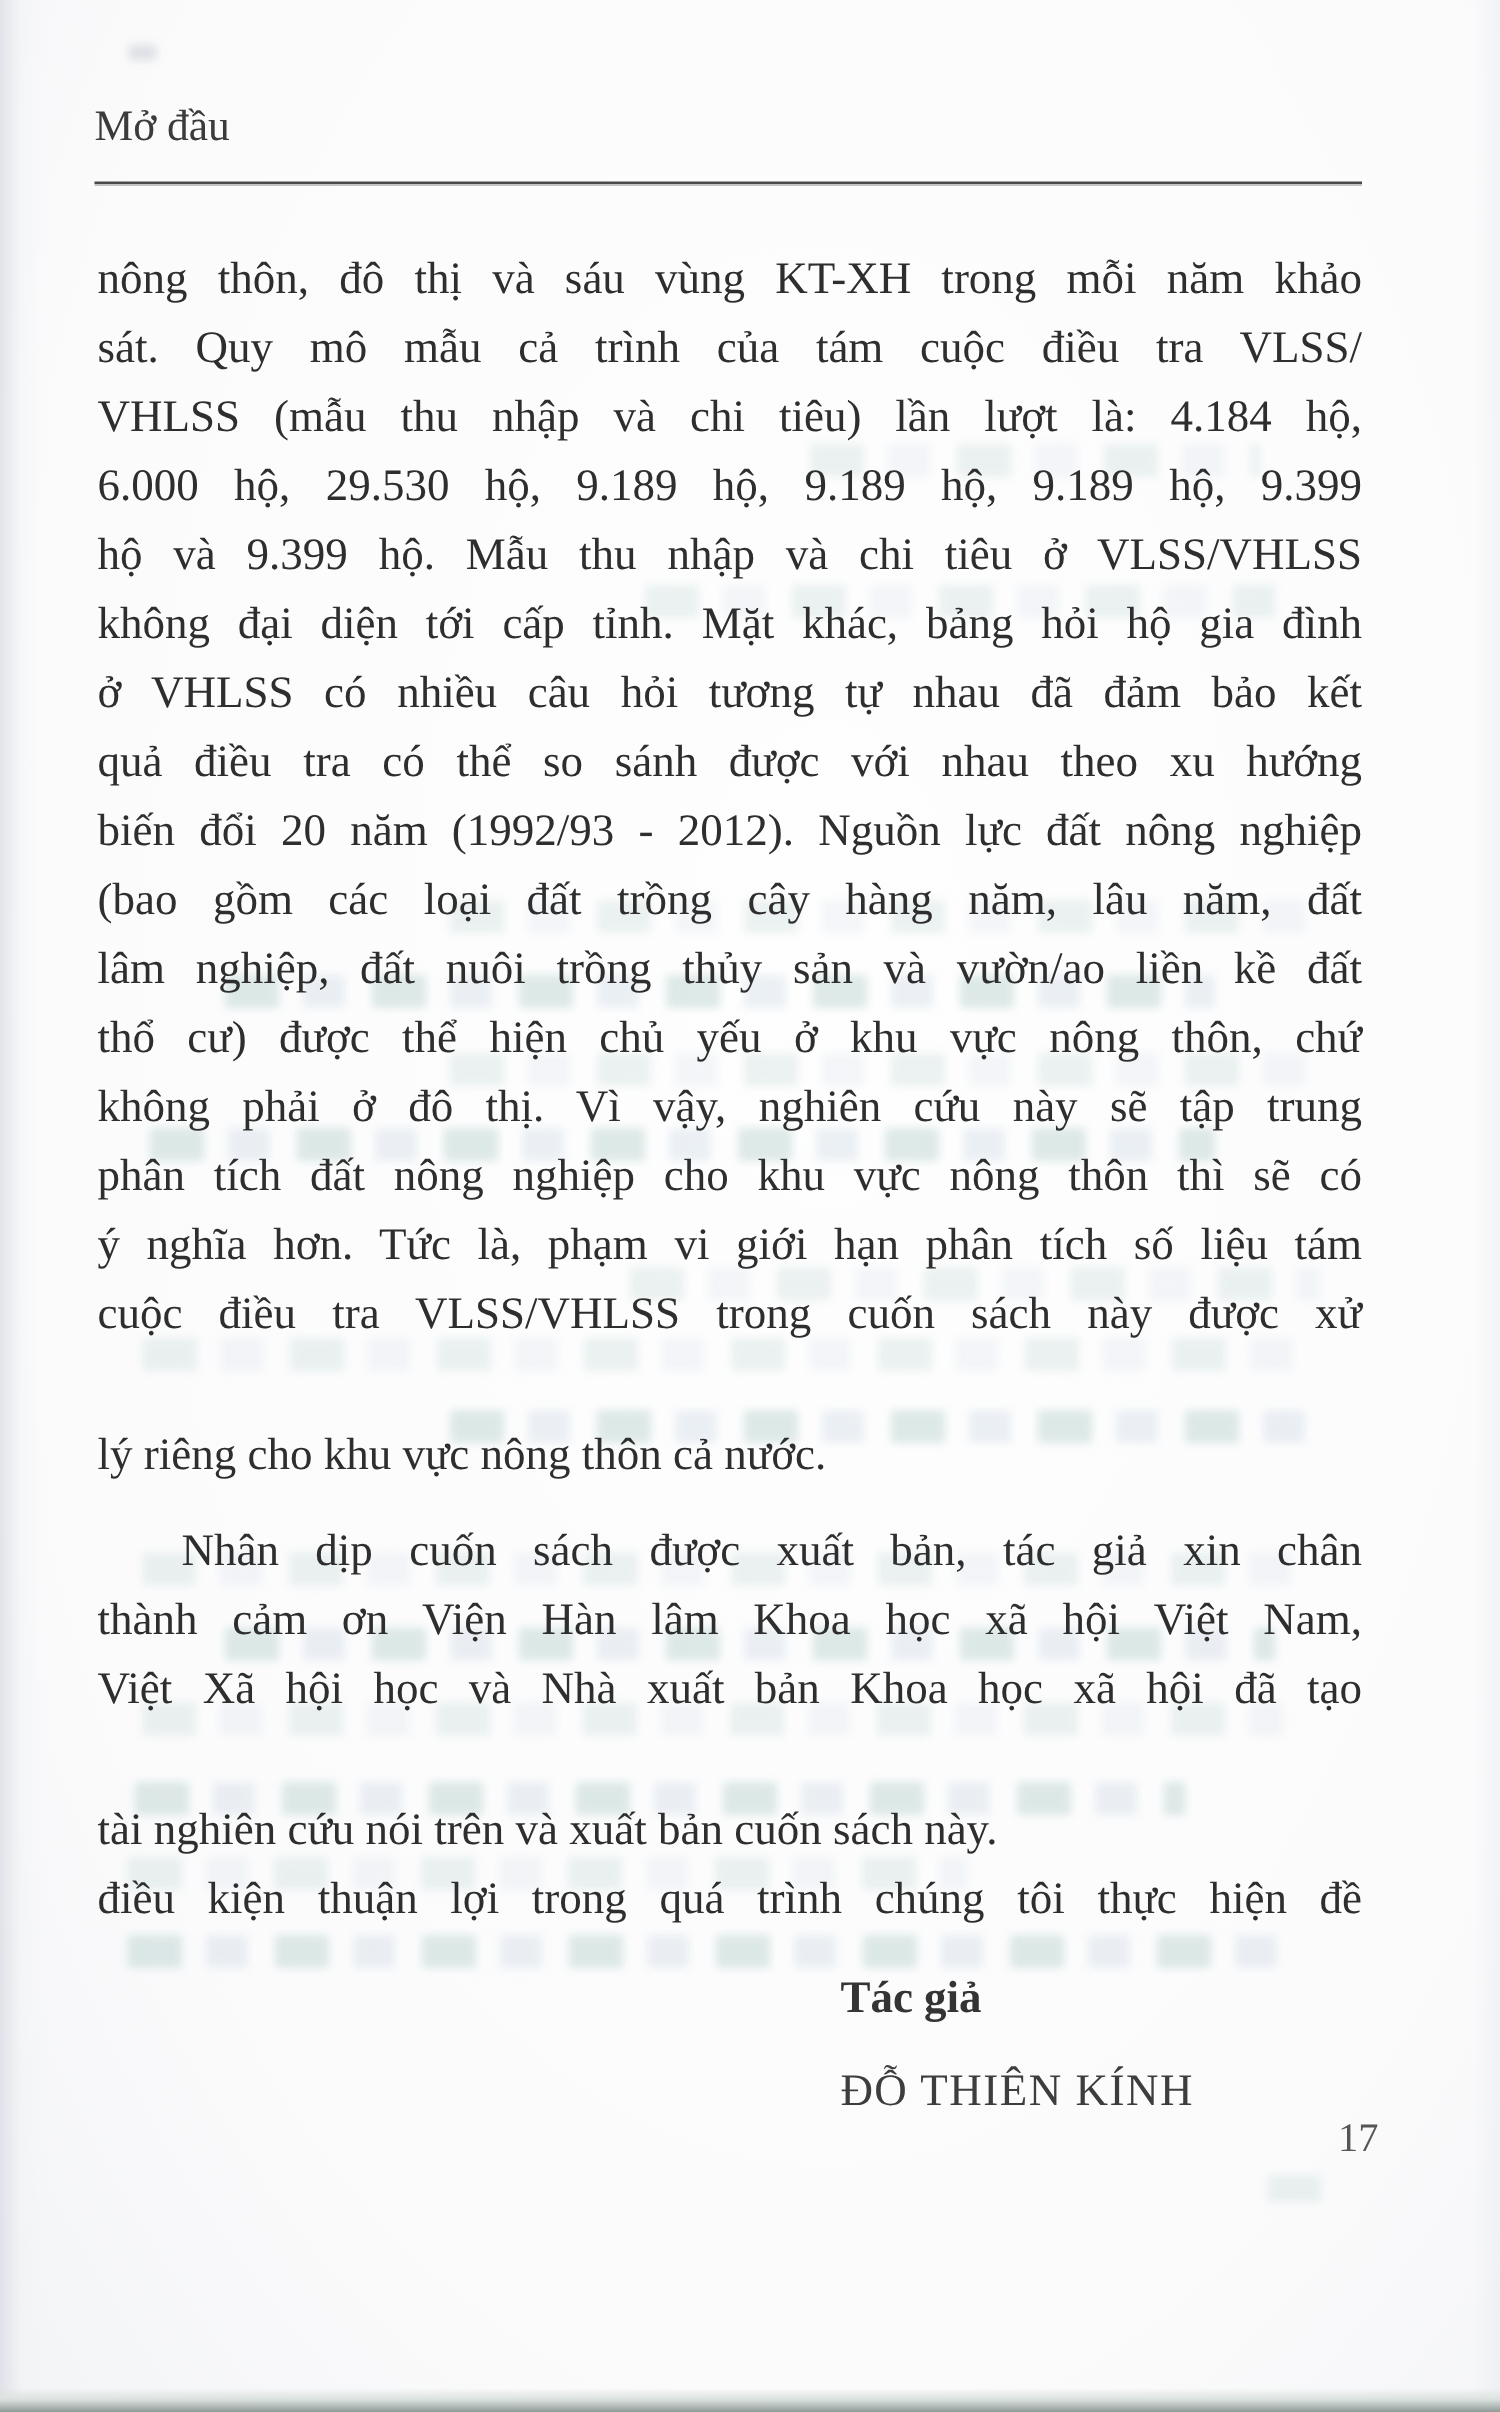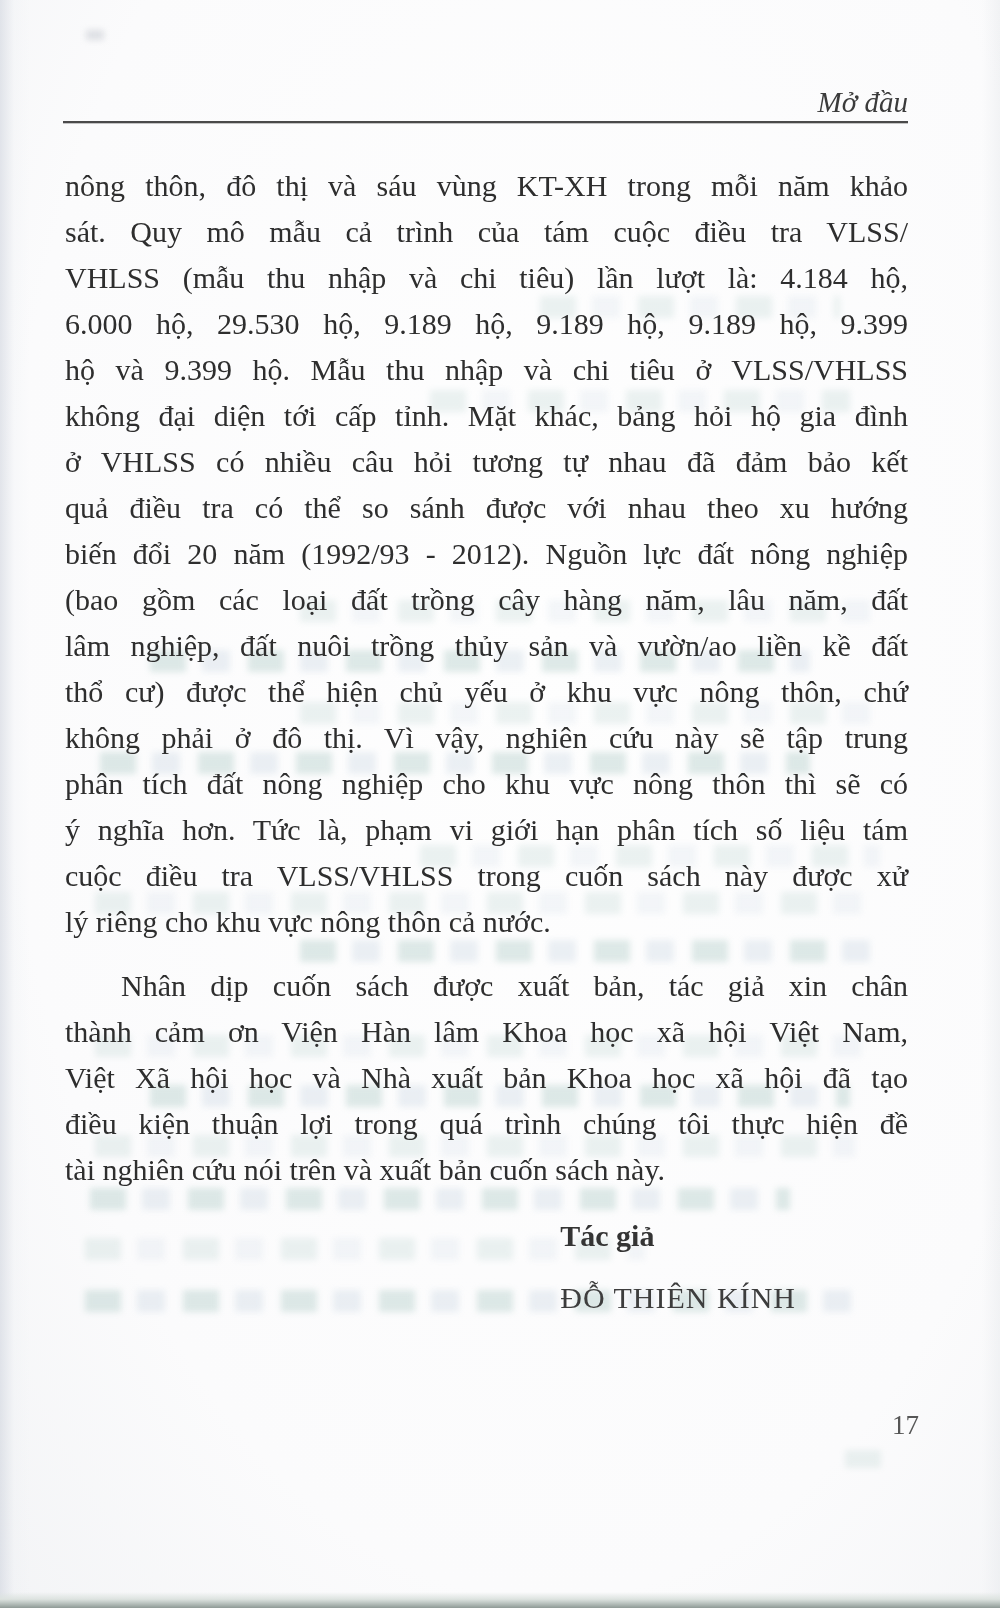--- a/index.html
+++ b/index.html
@@ -15,25 +15,24 @@
     background:
       linear-gradient(90deg, rgba(205,210,220,0.55) 0px, rgba(235,238,242,0.25) 14px, rgba(255,255,255,0) 30px),
       linear-gradient(270deg, rgba(225,228,232,0.35) 0px, rgba(255,255,255,0) 18px),
       radial-gradient(ellipse at 55% 40%, #fefefe 0%, #fbfbfc 70%, #f3f4f6 100%);
     overflow: hidden;
     font-family: "Liberation Serif", "DejaVu Serif", serif;
     color: #2e2e2e;
   }
   .running-header {
     position: absolute;
-    top: 86px;
+    top: 68px;
     left: 63px;
     width: 845px;
-    text-align: right;
-    font-style: italic;
+    text-align: left;
     font-size: 29px;
     line-height: 32px;
     color: #3b3b3b;
   }
   .header-rule {
     position: absolute;
     top: 121px;
     left: 63px;
     width: 845px;
     height: 3px;
@@ -46,21 +45,21 @@
     width: 843px;
     font-size: 30px;
     line-height: 46px;
   }
   .paragraph + .paragraph { margin-top: 18px; }
   .line {
     text-align: justify;
     text-align-last: justify;
     white-space: normal;
   }
-  .line.last { text-align-last: left; }
+  .line.last { text-align-last: left; margin-top: 48px; }
   .line.indent { text-indent: 56px; }
   .signature {
     margin-top: 26px;
     margin-left: auto;
     margin-right: 112px;
     width: max-content;
     text-align: left;
   }
   .signature-role {
     font-weight: bold;
@@ -156,22 +155,22 @@
         <div class="line">không phải ở đô thị. Vì vậy, nghiên cứu này sẽ tập trung</div>
         <div class="line">phân tích đất nông nghiệp cho khu vực nông thôn thì sẽ có</div>
         <div class="line">ý nghĩa hơn. Tức là, phạm vi giới hạn phân tích số liệu tám</div>
         <div class="line">cuộc điều tra VLSS/VHLSS trong cuốn sách này được xử</div>
         <div class="line last">lý riêng cho khu vực nông thôn cả nước.</div>
       </div>
       <div class="paragraph">
         <div class="line indent">Nhân dịp cuốn sách được xuất bản, tác giả xin chân</div>
         <div class="line">thành cảm ơn Viện Hàn lâm Khoa học xã hội Việt Nam,</div>
         <div class="line">Việt Xã hội học và Nhà xuất bản Khoa học xã hội đã tạo</div>
+        <div class="line last">tài nghiên cứu nói trên và xuất bản cuốn sách này.</div>
         <div class="line">điều kiện thuận lợi trong quá trình chúng tôi thực hiện đề</div>
-        <div class="line last">tài nghiên cứu nói trên và xuất bản cuốn sách này.</div>
       </div>
       <div class="signature">
       <div class="signature-role">Tác giả</div>
       <div class="signature-name">ĐỖ THIÊN KÍNH</div>
     </div>
   </div>
 
   <div class="page-number">17</div>
 
   <div class="bottom-edge"></div>

